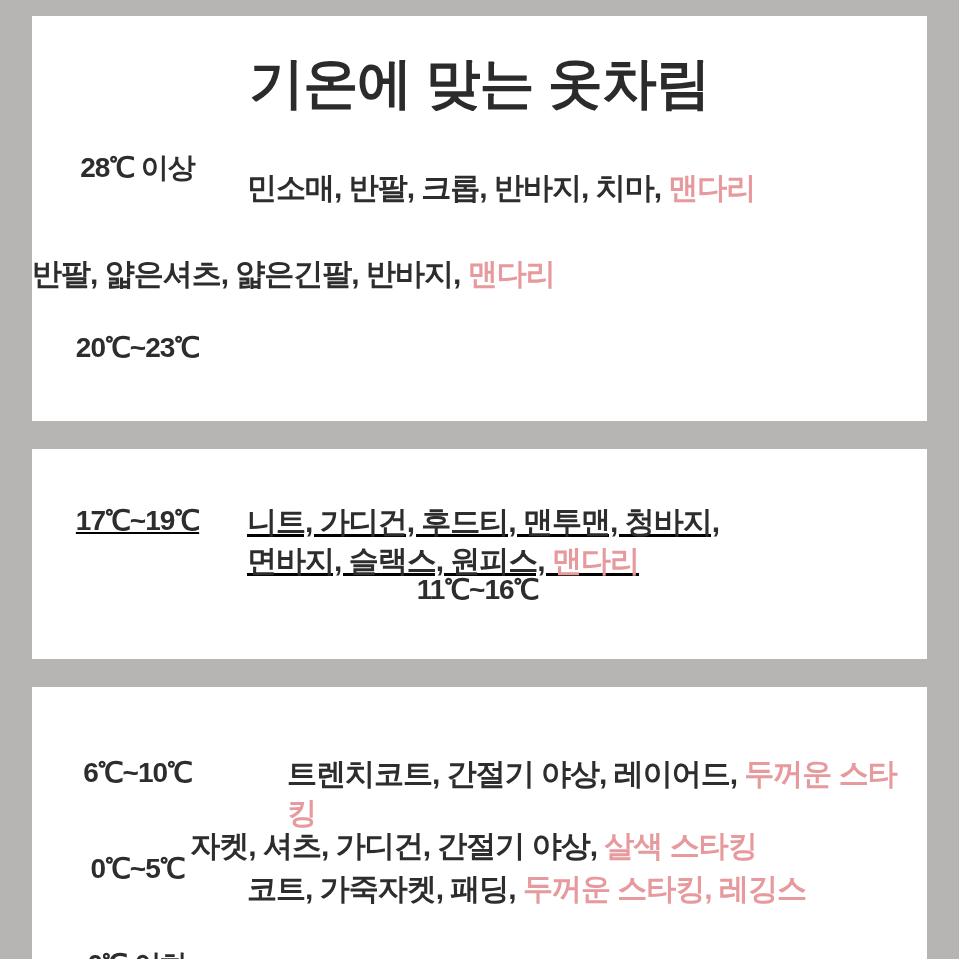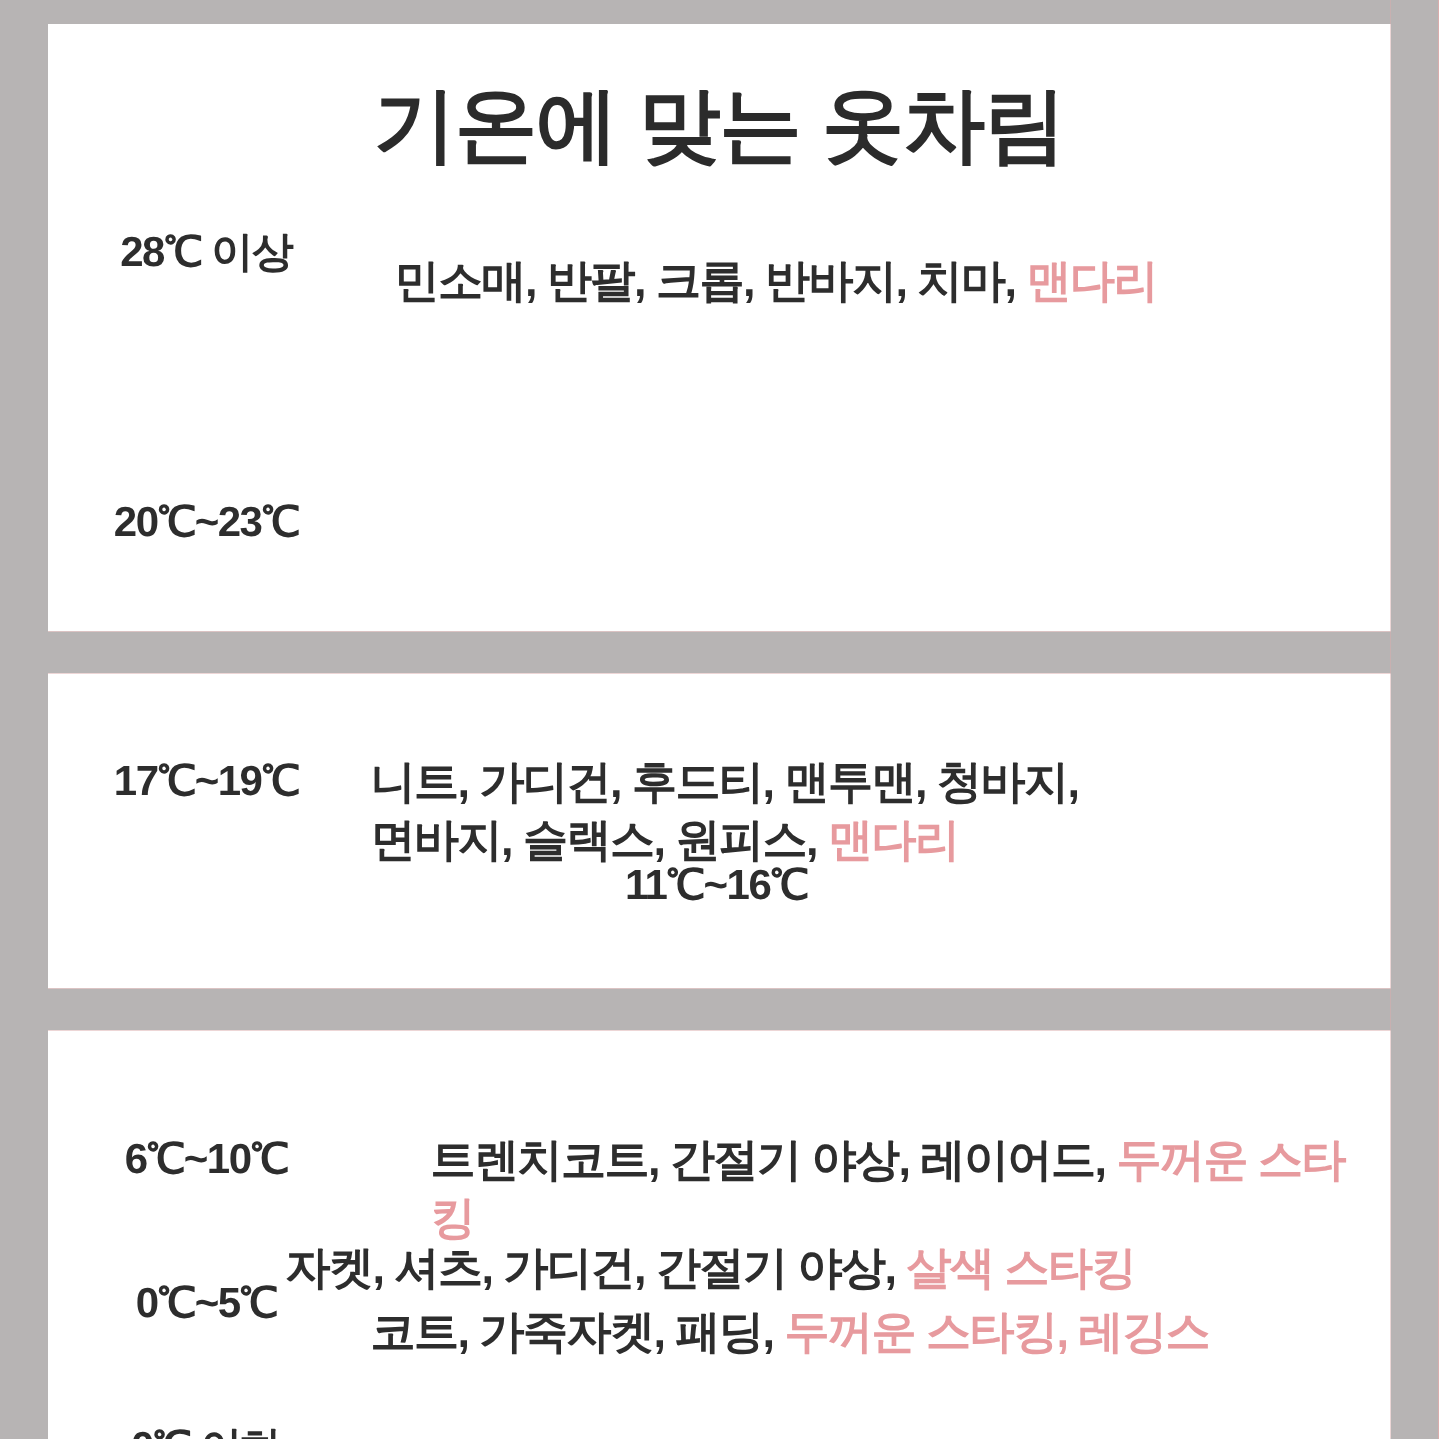--- a/index.html
+++ b/index.html
@@ -12,21 +12,21 @@
     background: #b7b4b4;
     font-family: "Liberation Sans", sans-serif;
     overflow: hidden;
   }
   #sheet {
     position: absolute;
     left: 32px;
     top: 0px;
     width: 895px;
     height: 959px;
-    background: #fca5a5;
+    background: #b91c1c;
   }
   .band {
     background: #ffffff;
     box-sizing: border-box;
     padding: 0;
   }
   .band.gap {
     background: #b7b4b4;
   }
   .title-band {
@@ -71,24 +71,24 @@
   .items .pink {
     color: #e79a9e;
   }
   .items .line2 {
     display: block;
   }
   .sp-h1 { height: 16px; }
   .sp-h2 { height: 28px; }
   .pad-top { padding-top: 22px; }
   .pad-bot { padding-bottom: 22px; }
-  .r1 { height: 86px; gap: 16px; }
+  .r1 { height: 86px; }
   .r2 { height: 86px; }
   .r3 { height: 124px; align-items: center; }
-  .r4 { height: 122px; }
+  .r4 { height: 122px; text-decoration: underline; }
   .r5 { height: 88px; flex-direction: column; }
   .r6 { height: 96px; gap: 40px; }
   .r7 { height: 96px; align-items: center; }
   .r8 { height: 96px; }
   .top-white { height: 38px; }
 </style>
 </head>
 <body>
 
 <div id="sheet">
@@ -101,20 +101,23 @@
     </div>
 
     <div class="row r1">
       <div class="temp">28℃ 이상</div>
       <div class="items">
         <span>민소매, 반팔, 크롭, 반바지, 치마, </span><span class="pink">맨다리</span>
       </div>
     </div>
 
     <div class="row r2">
+      <div class="items">
+        <span>반팔, 얇은셔츠, 얇은긴팔, 반바지, </span><span class="pink">맨다리</span>
+      </div>
     </div>
 
     <div class="row r3 pad-bot">
       <div class="temp">20℃~23℃</div>
     </div>
   </div>
 
   <div class="band gap sp-h2"></div>
 
   <div class="band">

